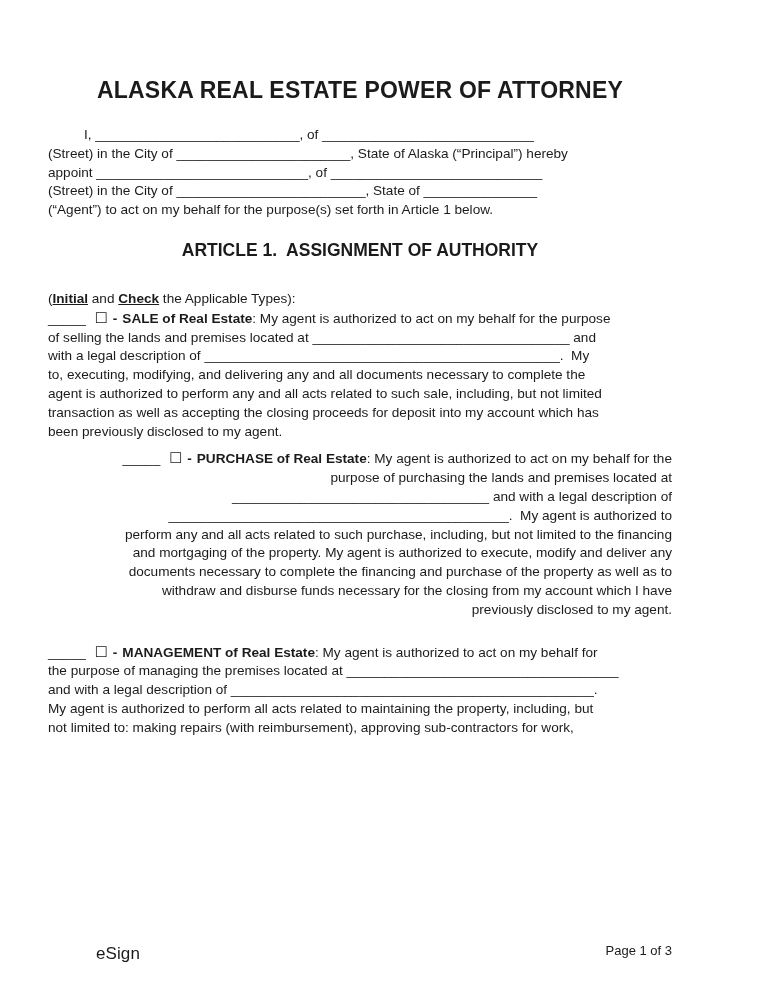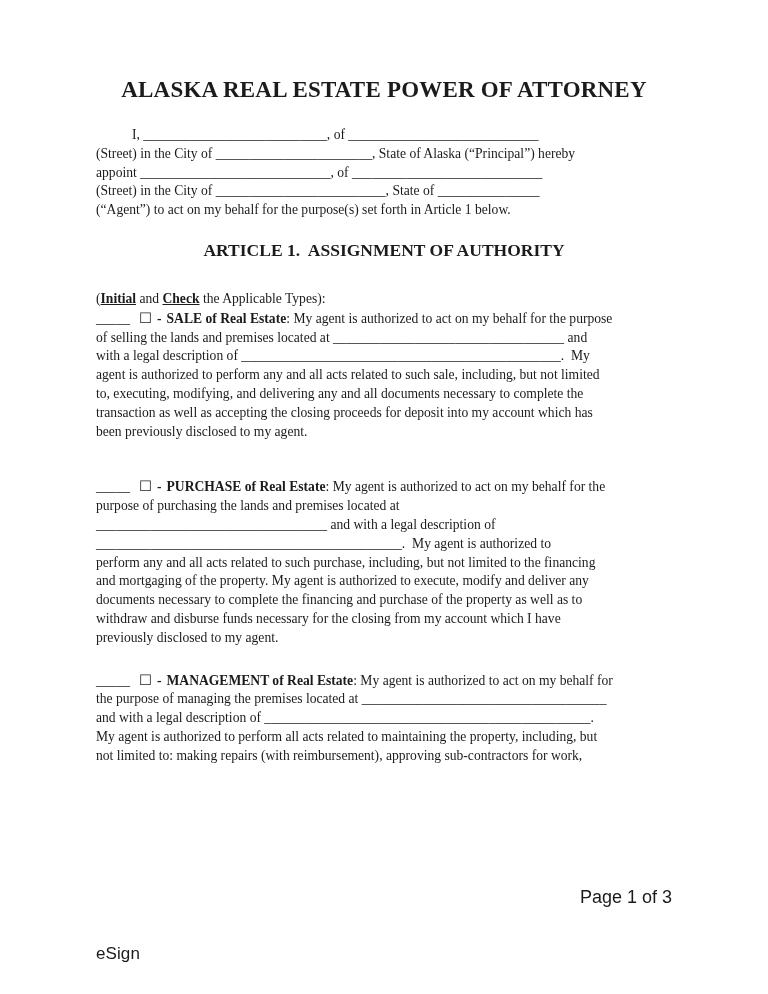--- a/index.html
+++ b/index.html
@@ -7,21 +7,21 @@
     position: relative;
     width: 768px;
     height: 994px;
     background: #ffffff;
     color: #1b1b1b;
     font-family: "Liberation Sans", "DejaVu Sans", sans-serif;
     font-size: 13.6px;
     line-height: 18.8px;
     overflow: hidden;
   }
-  .content { padding: 76px 96px 0 96px; font-family: Liberation Serif, serif; }
+  .content { padding: 76px 96px 0 48px; }
   .doc-title {
     margin: 0;
     text-align: center;
     font-size: 23px;
     line-height: 28px;
     font-weight: 700;
     letter-spacing: 0.2px;
     white-space: pre;
   }
   .intro { margin-top: 22px; }
@@ -31,39 +31,39 @@
     margin: 20px 0 0 0;
     text-align: center;
     font-size: 17.5px;
     line-height: 20px;
     font-weight: 700;
     white-space: pre;
   }
   .instruction { margin-top: 30px; }
   .bu { font-weight: 700; text-decoration: underline; }
   .section-sale { }
-  .section-purchase { margin-top: 36px; }
+  .section-purchase { margin-top: 8px; text-align: right; }
   .section-management { margin-top: 23px; }
   .cb { margin: 0 5px 0 9px; font-size: 14.5px; }
   .dash { font-weight: 700; margin-right: 5px; }
   .sec-title { font-weight: 700; }
   .footer-brand {
     position: absolute;
     left: 96px;
     top: 922px;
     font-size: 17px;
     font-weight: 400;
     letter-spacing: 0.1px;
     margin-top: 23px;
   }
   .footer-page {
     position: absolute;
     right: 96px;
-    top: 888px;
-    font-size: 18px;
+    top: 942px;
+    font-size: 13px;
   }
 </style>
 </head>
 <body>
 
 <div class="page">
   <div class="content">
 
     <h1 class="doc-title">ALASKA REAL ESTATE POWER OF ATTORNEY</h1>
 
@@ -76,22 +76,22 @@
     </div>
 
     <h2 class="article-heading">ARTICLE 1.  ASSIGNMENT OF AUTHORITY</h2>
 
     <div class="line instruction"><span>(</span><span class="bu">Initial</span><span> and </span><span class="bu">Check</span><span> the Applicable Types):</span></div>
 
     <div class="section section-sale">
       <div class="line head"><span class="blank">_____</span><span class="cb">☐</span><span class="dash">-</span><span class="sec-title">SALE of Real Estate</span><span>: My agent is authorized to act on my behalf for the purpose</span></div>
       <div class="line">of selling the lands and premises located at __________________________________ and</div>
       <div class="line">with a legal description of _______________________________________________.  My</div>
+      <div class="line">to, executing, modifying, and delivering any and all documents necessary to complete the</div>
       <div class="line">agent is authorized to perform any and all acts related to such sale, including, but not limited</div>
-      <div class="line">to, executing, modifying, and delivering any and all documents necessary to complete the</div>
       <div class="line">transaction as well as accepting the closing proceeds for deposit into my account which has</div>
       <div class="line">been previously disclosed to my agent.</div>
     </div>
 
     <div class="section section-purchase">
       <div class="line head"><span class="blank">_____</span><span class="cb">☐</span><span class="dash">-</span><span class="sec-title">PURCHASE of Real Estate</span><span>: My agent is authorized to act on my behalf for the</span></div>
       <div class="line">purpose of purchasing the lands and premises located at</div>
       <div class="line">__________________________________ and with a legal description of</div>
       <div class="line">_____________________________________________.  My agent is authorized to</div>
       <div class="line">perform any and all acts related to such purchase, including, but not limited to the financing</div>

